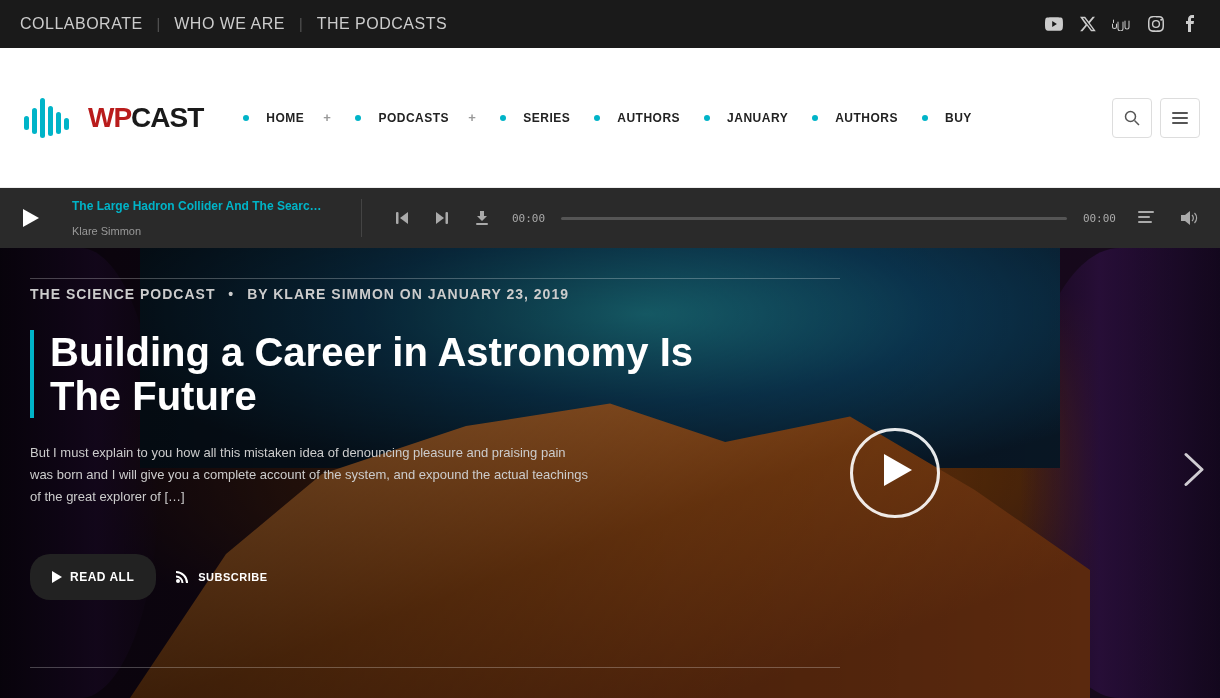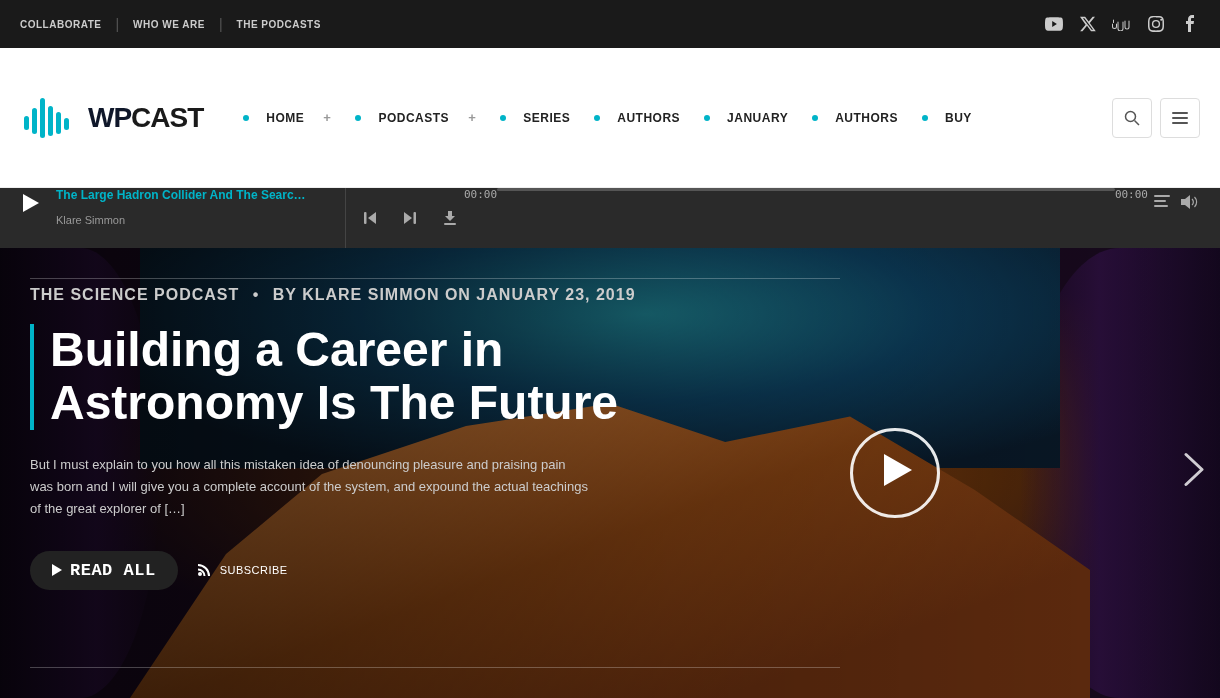--- a/index.html
+++ b/index.html
@@ -14,22 +14,22 @@
       justify-content: space-between;
       padding: 0 20px;
     }
     #top-nav {
       display: flex;
       align-items: center;
       gap: 0;
     }
     .top-nav-item {
       color: #ccc;
-      font-size: 10px;
-      font-weight: 700;
+      font-size: 16px;
+      font-weight: 400;
       letter-spacing: 0.5px;
       text-decoration: none;
       padding: 0 14px;
       cursor: pointer;
     }
     .top-nav-item:first-child { padding-left: 0; }
     .top-nav-divider {
       color: #555;
       font-size: 14px;
     }
@@ -68,21 +68,21 @@
     #logo-icon {
       width: 60px;
       height: 60px;
     }
     #logo-text {
       font-size: 28px;
       font-weight: 900;
       color: #1a1a1a;
       letter-spacing: -1px;
     }
-    #logo-text span { color: #0f172a; margin-top: 12px; }
+    #logo-text span { color: #b91c1c; margin-top: 12px; }
     #main-nav {
       display: flex;
       align-items: center;
       gap: 4px;
       flex: 1;
     }
     .nav-item {
       display: flex;
       align-items: center;
       gap: 17px;
@@ -124,21 +124,23 @@
       cursor: pointer;
       color: #555;
       font-size: 16px;
     }
 
     
     #player-bar {
       background: #2a2a2a;
       height: 60px;
       display: flex;
+      align-items: center;
       padding: 0 16px;
+      gap: 16px;
     }
     #play-btn {
       color: #fff;
       font-size: 20px;
       cursor: pointer;
       width: 30px;
       height: 30px;
       display: flex;
       align-items: center;
       justify-content: center;
@@ -234,68 +236,67 @@
       left: 30px;
       top: 30px;
       bottom: 30px;
       width: 700px;
       display: flex;
       flex-direction: column;
       justify-content: flex-start;
     }
     #hero-meta {
       color: #ccc;
-      font-size: 16px;
+      font-size: 14px;
       font-weight: 600;
       letter-spacing: 1px;
-      margin-bottom: 20px;
+      margin-bottom: 28px;
       margin-top: 8px;
     }
     #hero-title {
-      font-size: 48px;
+      font-size: 40px;
       font-weight: 900;
       color: #fff;
       line-height: 1.1;
       border-left: 4px solid #00b4c8;
       padding-left: 16px;
       margin-bottom: 24px;
     }
     #hero-excerpt {
       color: #ccc;
       font-size: 13px;
       line-height: 1.7;
       max-width: 560px;
-      margin-bottom: 31px;
+      margin-bottom: 46px;
     }
     #hero-actions {
       display: flex;
       align-items: center;
       gap: 20px;
     }
     #read-all-btn {
       background: #222;
       color: #fff;
       border: none;
       border-radius: 20px;
-      padding: 10px 22px;
-      font-size: 17px;
+      padding: 16px 22px;
+      font-size: 12px;
       font-weight: 700;
       letter-spacing: 0.5px;
       cursor: pointer;
       display: flex;
       align-items: center;
       gap: 8px;
-      font-family: Liberation Mono, monospace;
     }
     #subscribe-btn {
       background: transparent;
       color: #fff;
       border: none;
       font-size: 11px;
-      font-weight: 400;
+      font-weight: 700;
       letter-spacing: 0.5px;
       cursor: pointer;
       display: flex;
       align-items: center;
       gap: 8px;
     }
     #play-circle {
       position: absolute;
       right: 280px;
       top: 50%;

